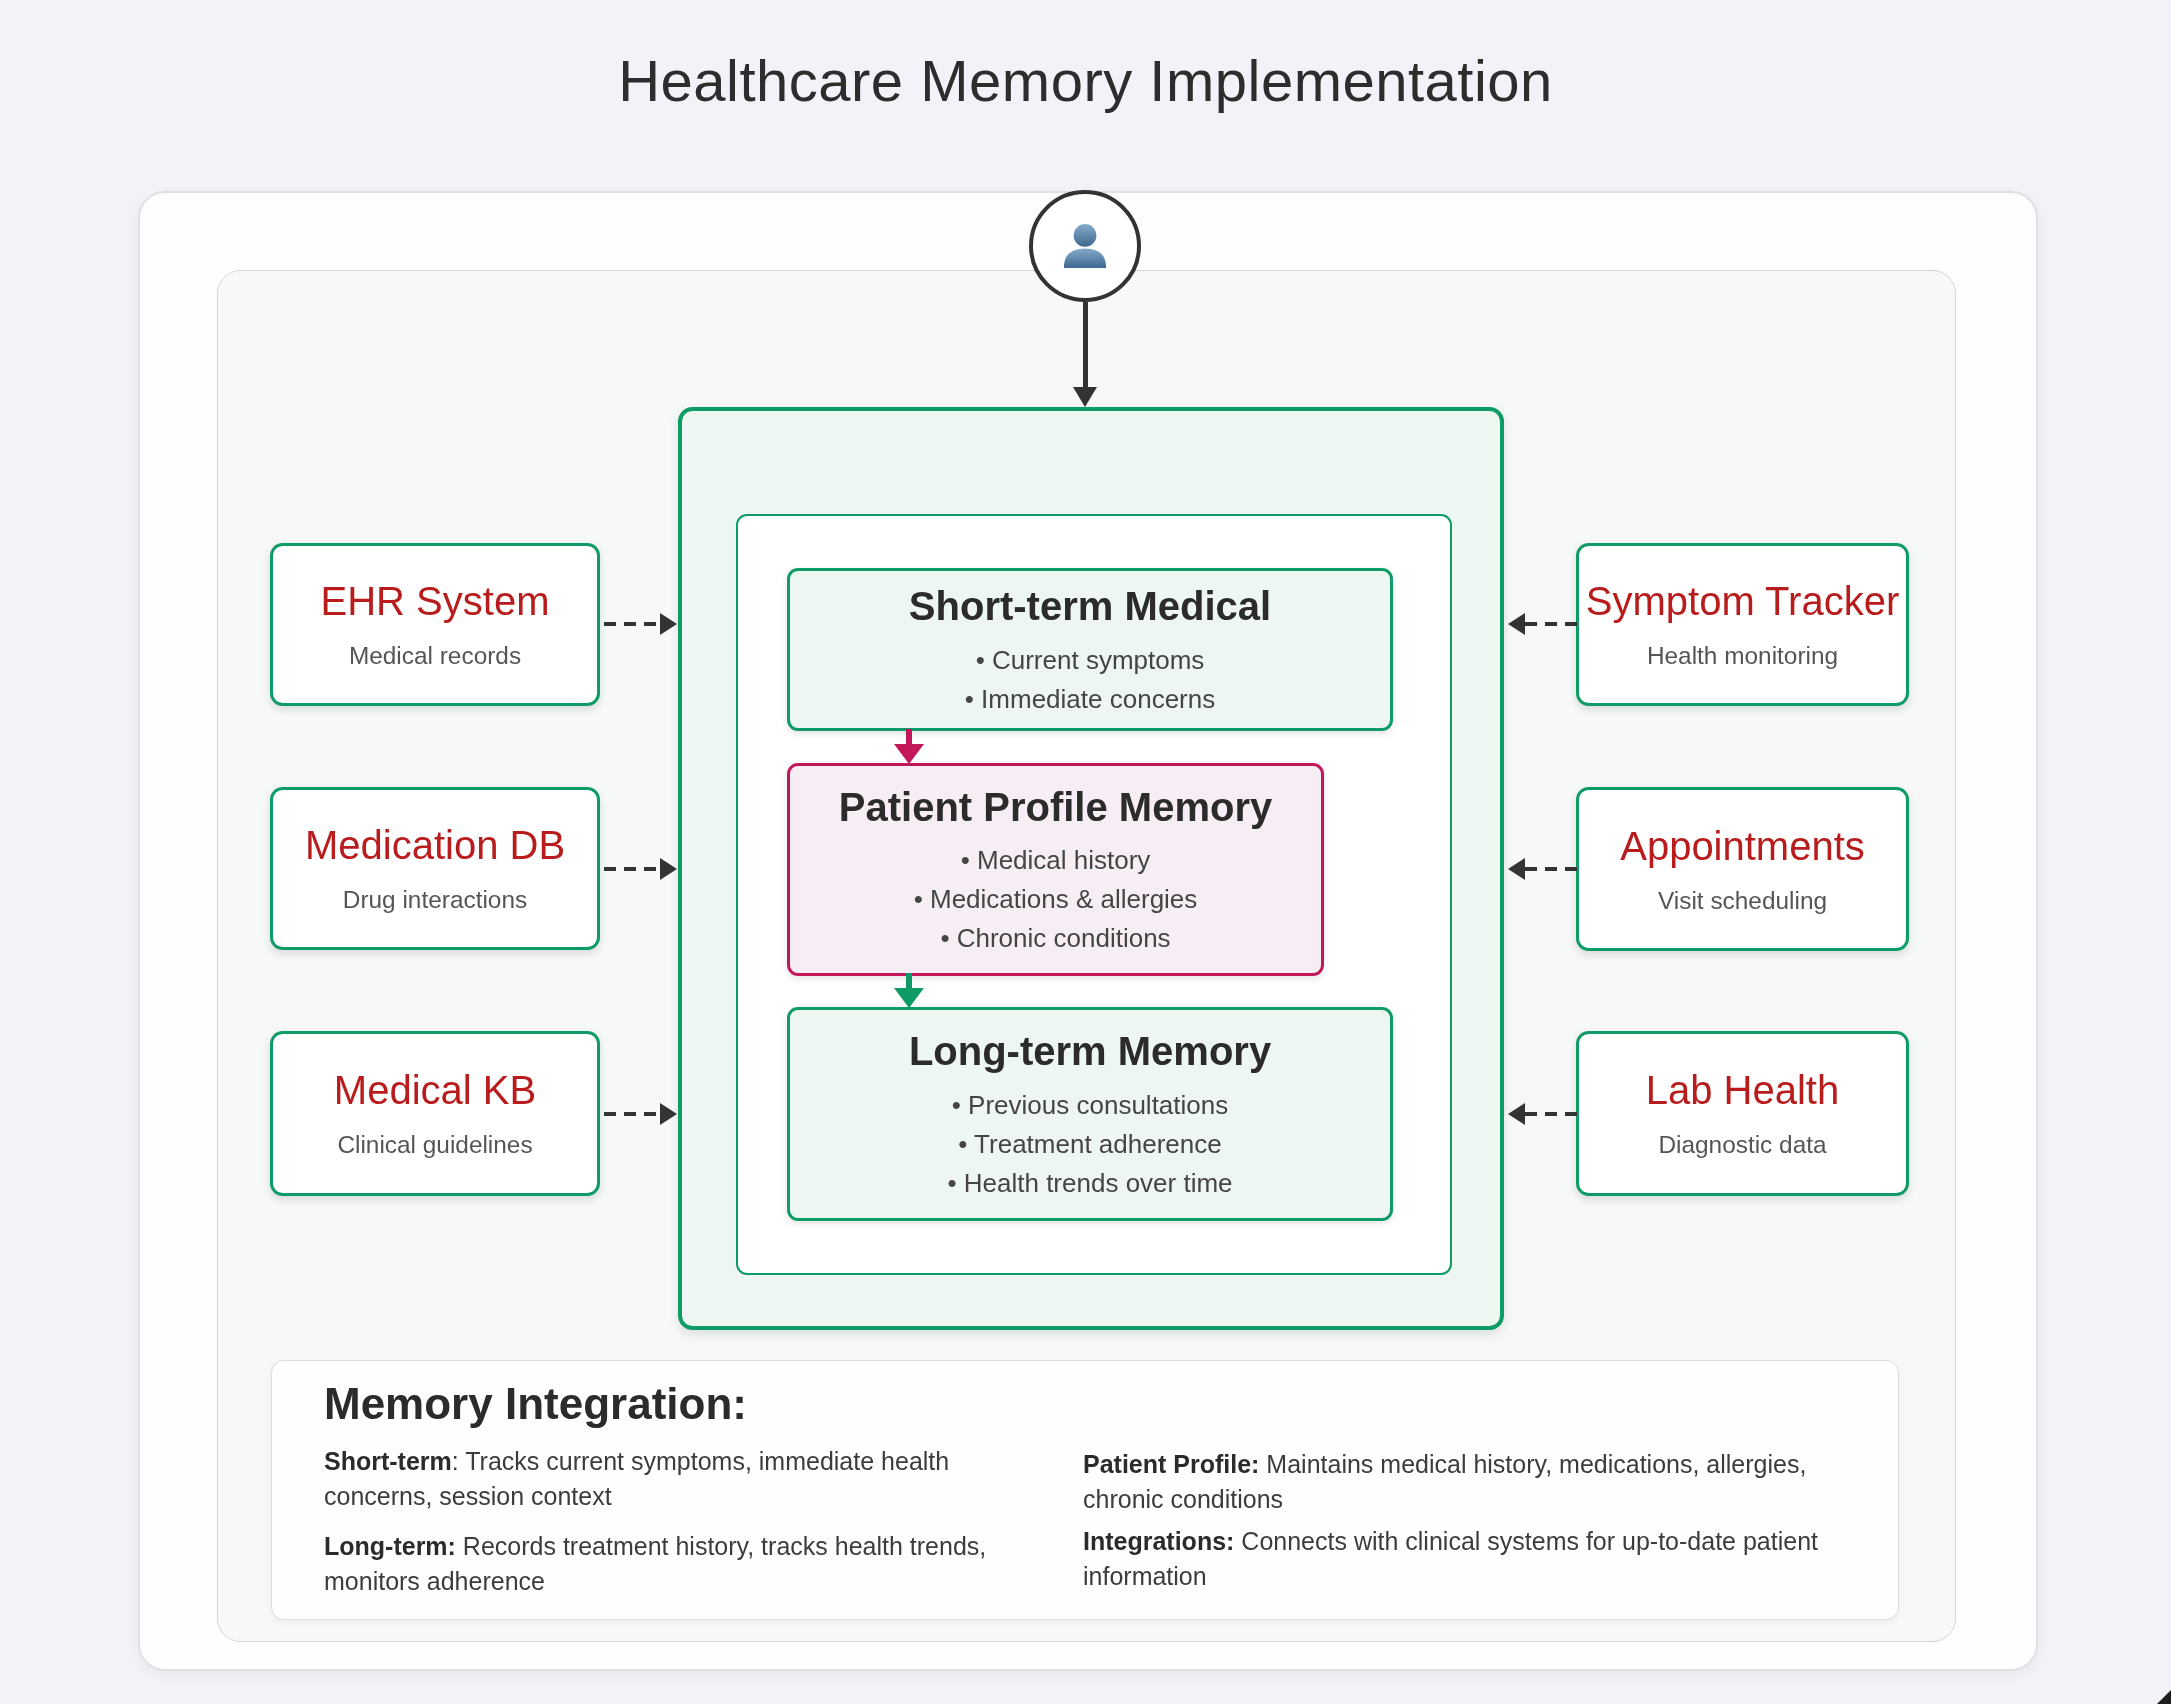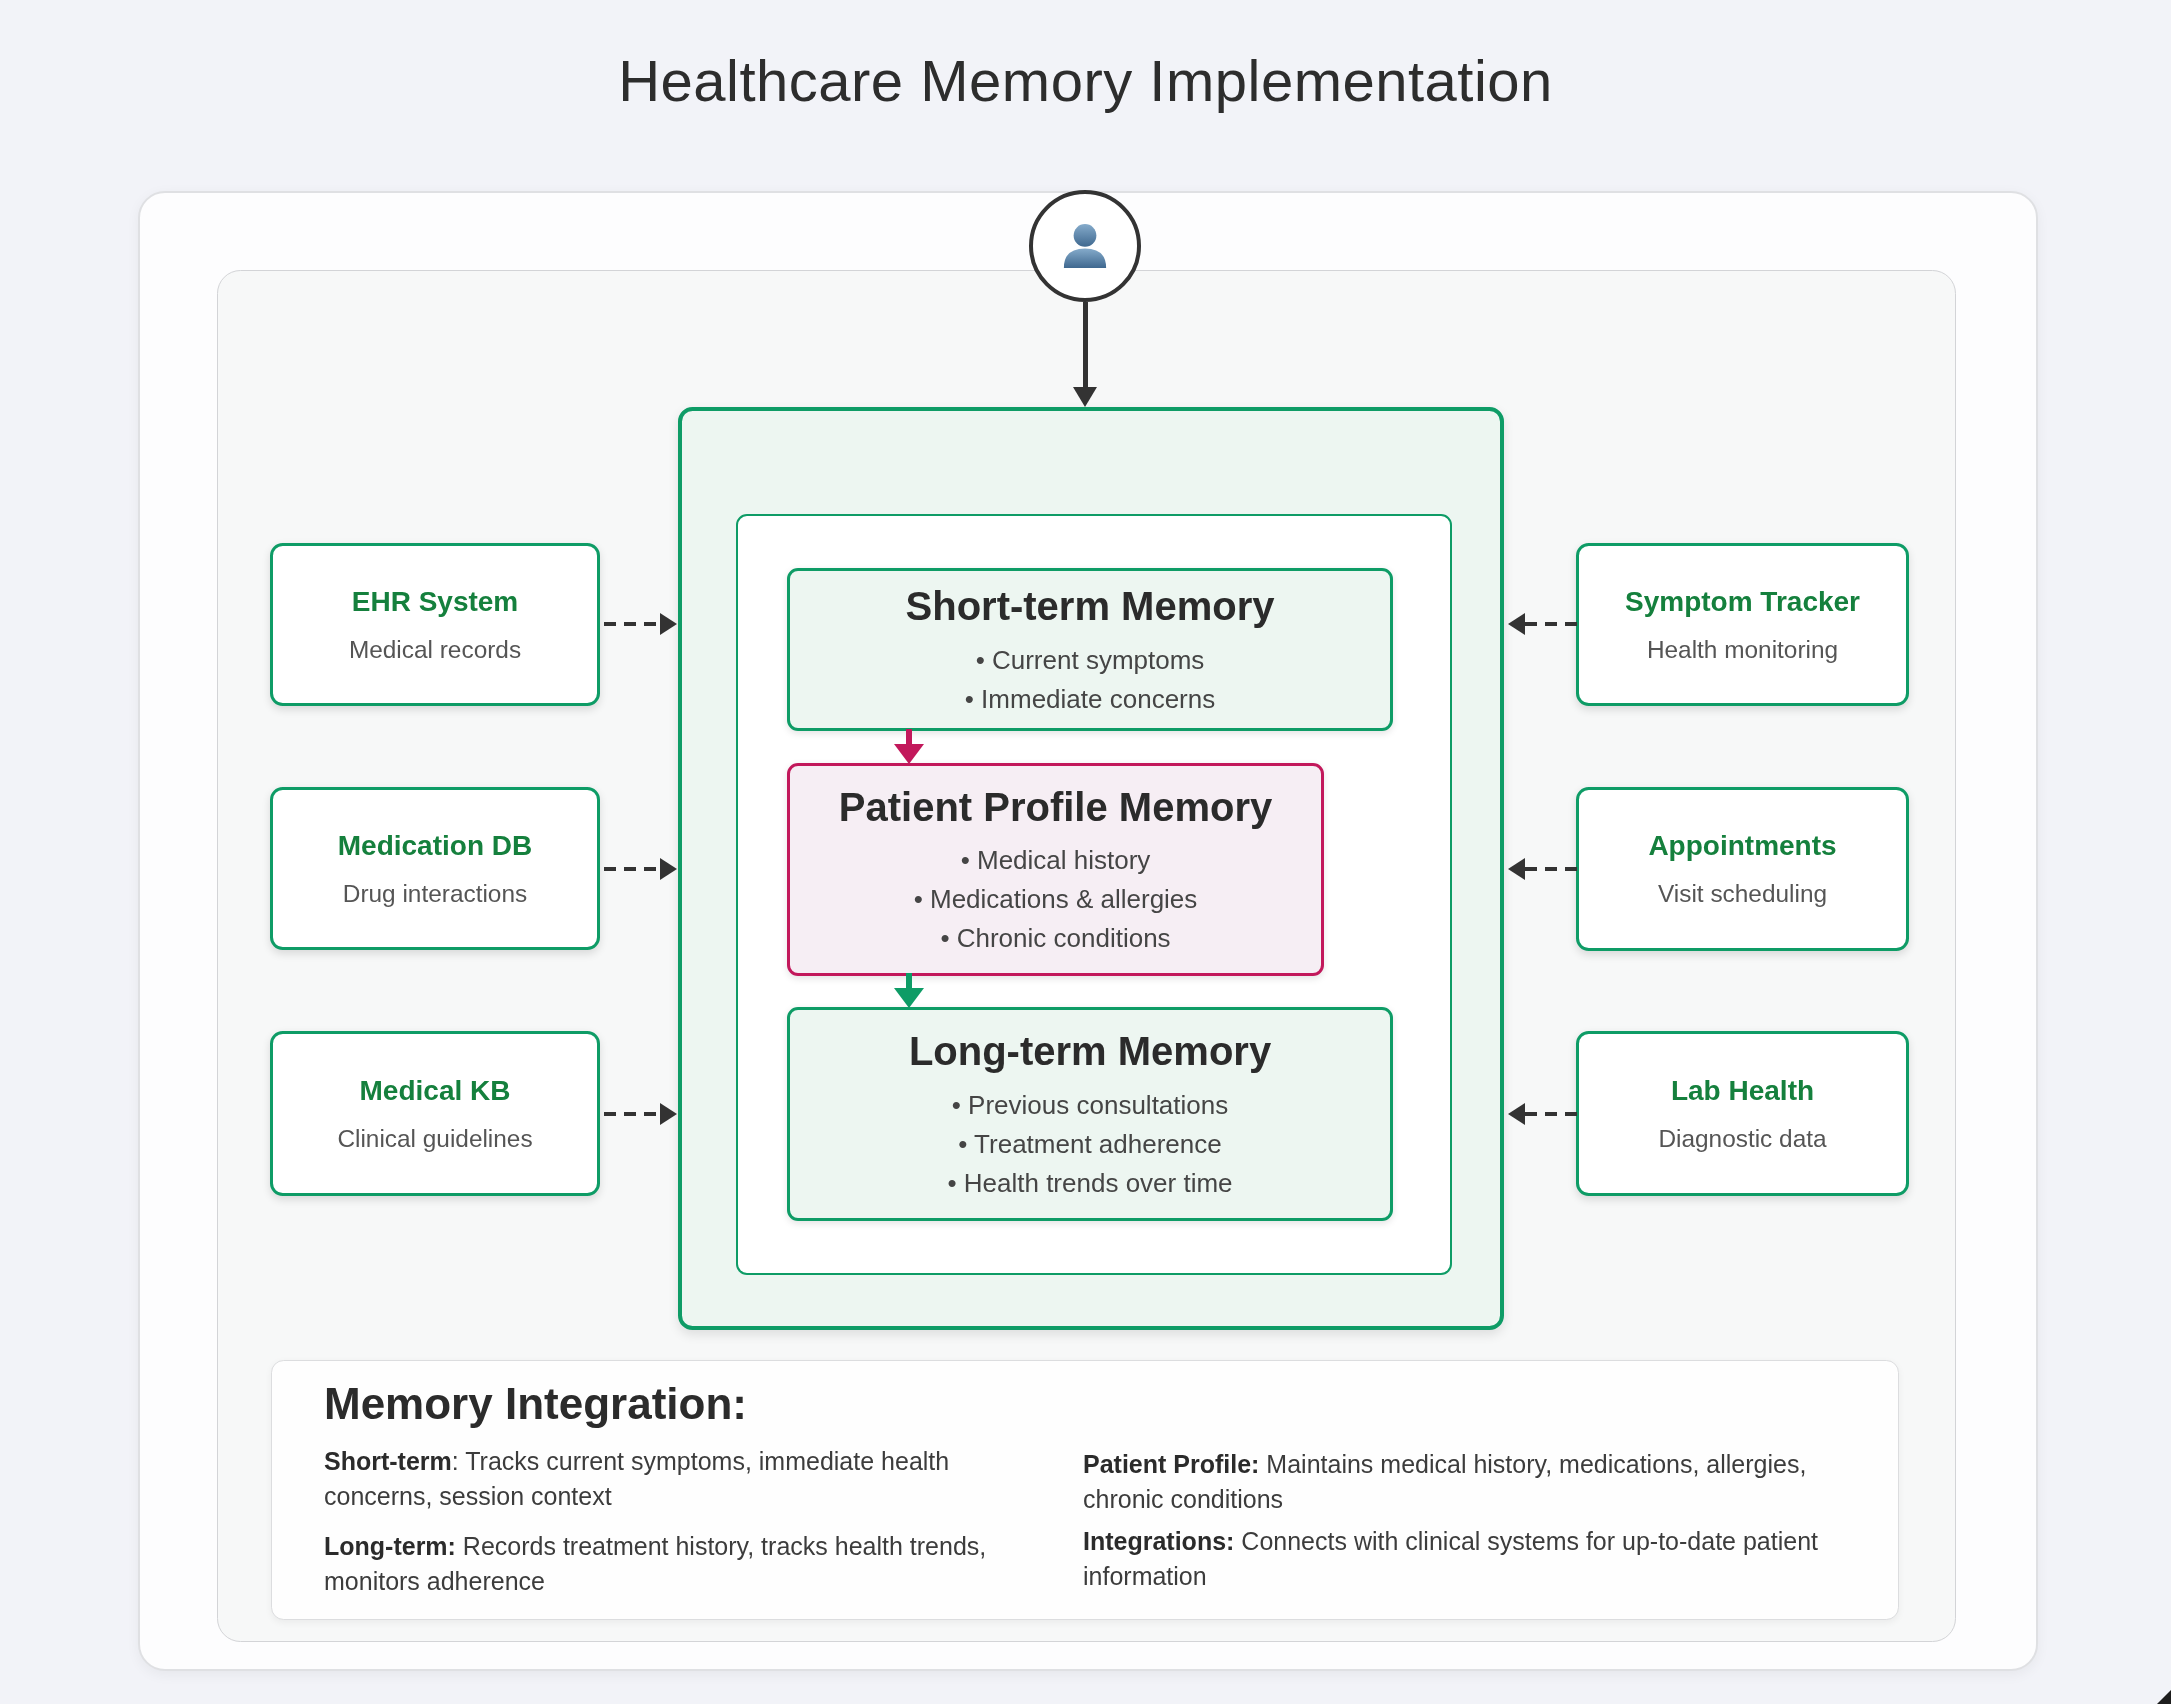--- a/index.html
+++ b/index.html
@@ -44,21 +44,21 @@
   .flow-stem.pink{background:var(--pink);}
   .flow-stem.green{background:var(--green);}
   .tri-down-pink{position:absolute;width:0;height:0;border-left:15.4px solid transparent;
          border-right:15.4px solid transparent;border-top:20px solid var(--pink);}
   .tri-down-green{position:absolute;width:0;height:0;border-left:15.4px solid transparent;
          border-right:15.4px solid transparent;border-top:20px solid var(--green);}
   
   .node{position:absolute;box-sizing:border-box;background:#ffffff;border:3.6px solid var(--green);
          border-radius:12.7px;display:flex;flex-direction:column;align-items:center;
          justify-content:center;gap:18px;box-shadow:0 3.6px 8.1px rgba(0,0,0,0.12);}
-  .node-title{font-size:28px;font-weight:bold;color:#15803d;white-space:nowrap;}
+  .node-title{font-size:40px;font-weight:normal;color:#b91c1c;white-space:nowrap;}
   .node-sub{font-size:24.4px;color:#555;white-space:nowrap;}
   
   .dash-line{position:absolute;height:3.6px;
          background:repeating-linear-gradient(90deg,var(--arrow-dark) 0 11.8px,transparent 11.8px 20px);}
   .tri-right{position:absolute;width:0;height:0;border-top:11px solid transparent;
          border-bottom:11px solid transparent;border-left:17px solid var(--arrow-dark);}
   .tri-left{position:absolute;width:0;height:0;border-top:11px solid transparent;
          border-bottom:11px solid transparent;border-right:17px solid var(--arrow-dark);}
   
   .panel{position:absolute;left:271px;top:1360px;width:1628px;height:260px;box-sizing:border-box;
@@ -92,21 +92,21 @@
       <path d="M6 62 q0 -24 26 -24 q26 0 26 24 z" fill="url(#ug)"></path>
     </svg>
   </div>
   <div class="v-stem"></div>
   <div class="tri-down-dark"></div>
 
   <div class="ai-box"></div>
   <div class="inner-white"></div>
 
   <div class="mem-box green" style="left:787px;top:568px;width:606px;height:163px;">
-    <div class="mem-title">Short-term Memory</div>
+    <div class="mem-title">Short-term Medical</div>
     <div class="mem-bullet">• Current symptoms</div>
     <div class="mem-bullet">• Immediate concerns</div>
   </div>
 
   <div class="flow-stem pink" style="left:906px;top:729px;height:20px;"></div>
   <div class="tri-down-pink" style="left:894px;top:744px;"></div>
 
   <div class="mem-box pink" style="left:787px;top:763px;width:537px;height:213px;">
     <div class="mem-title">Patient Profile Memory</div>
     <div class="mem-bullet">• Medical history</div>

